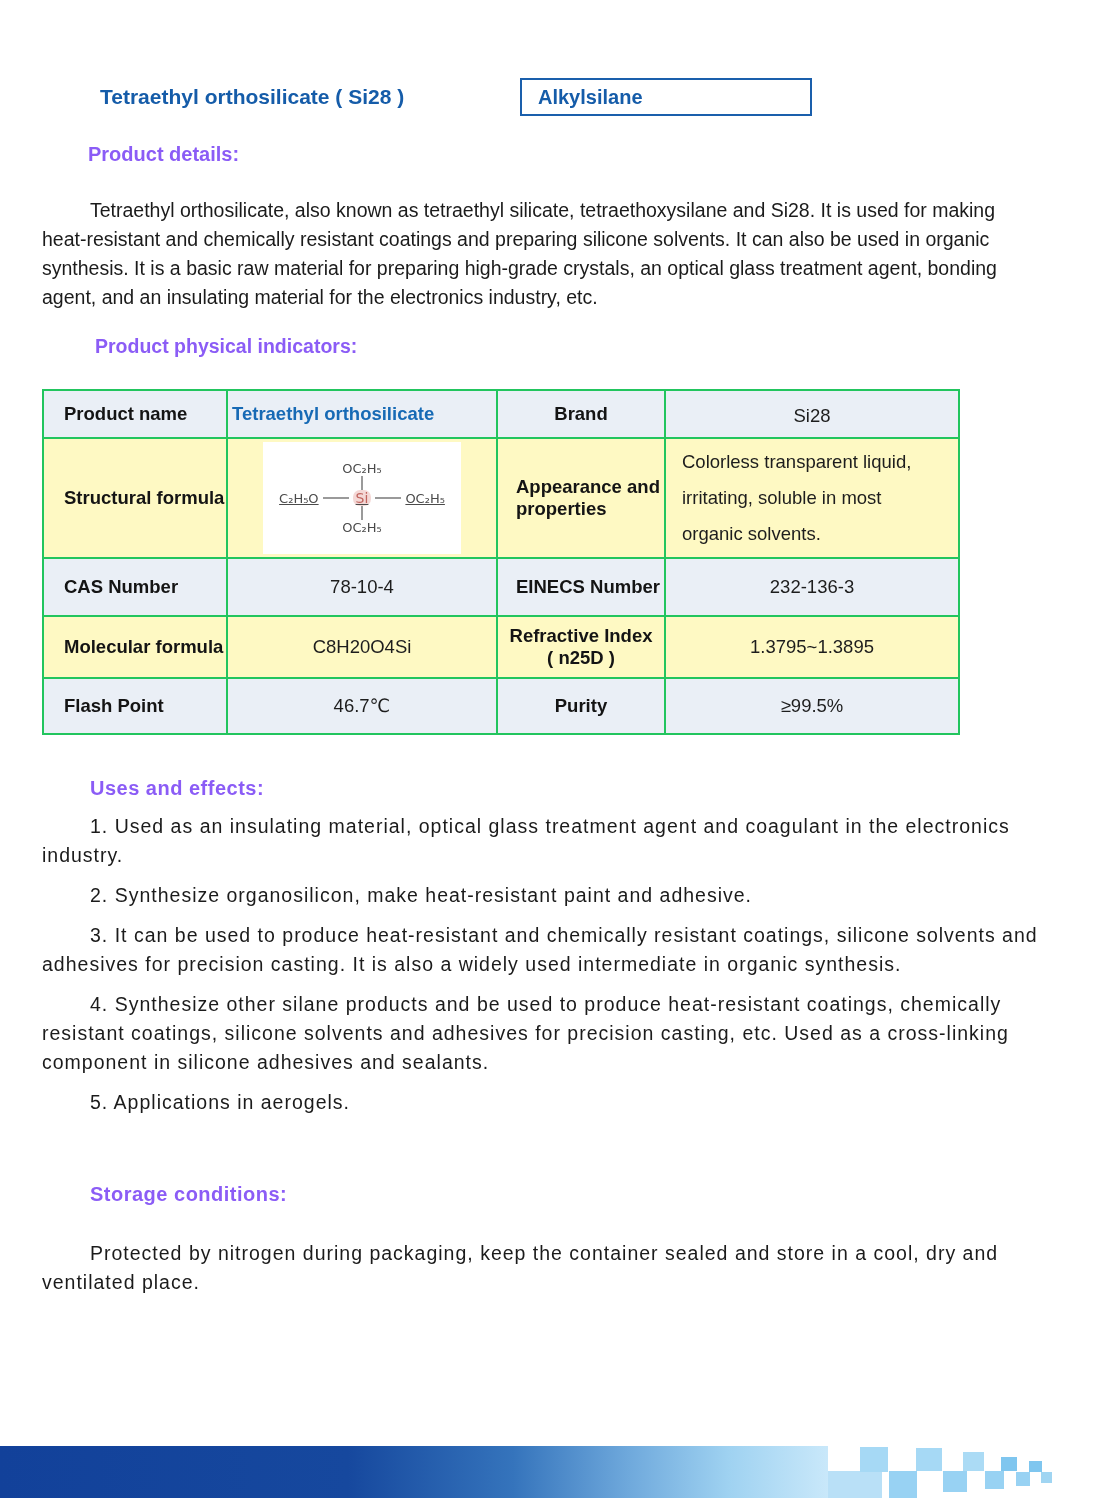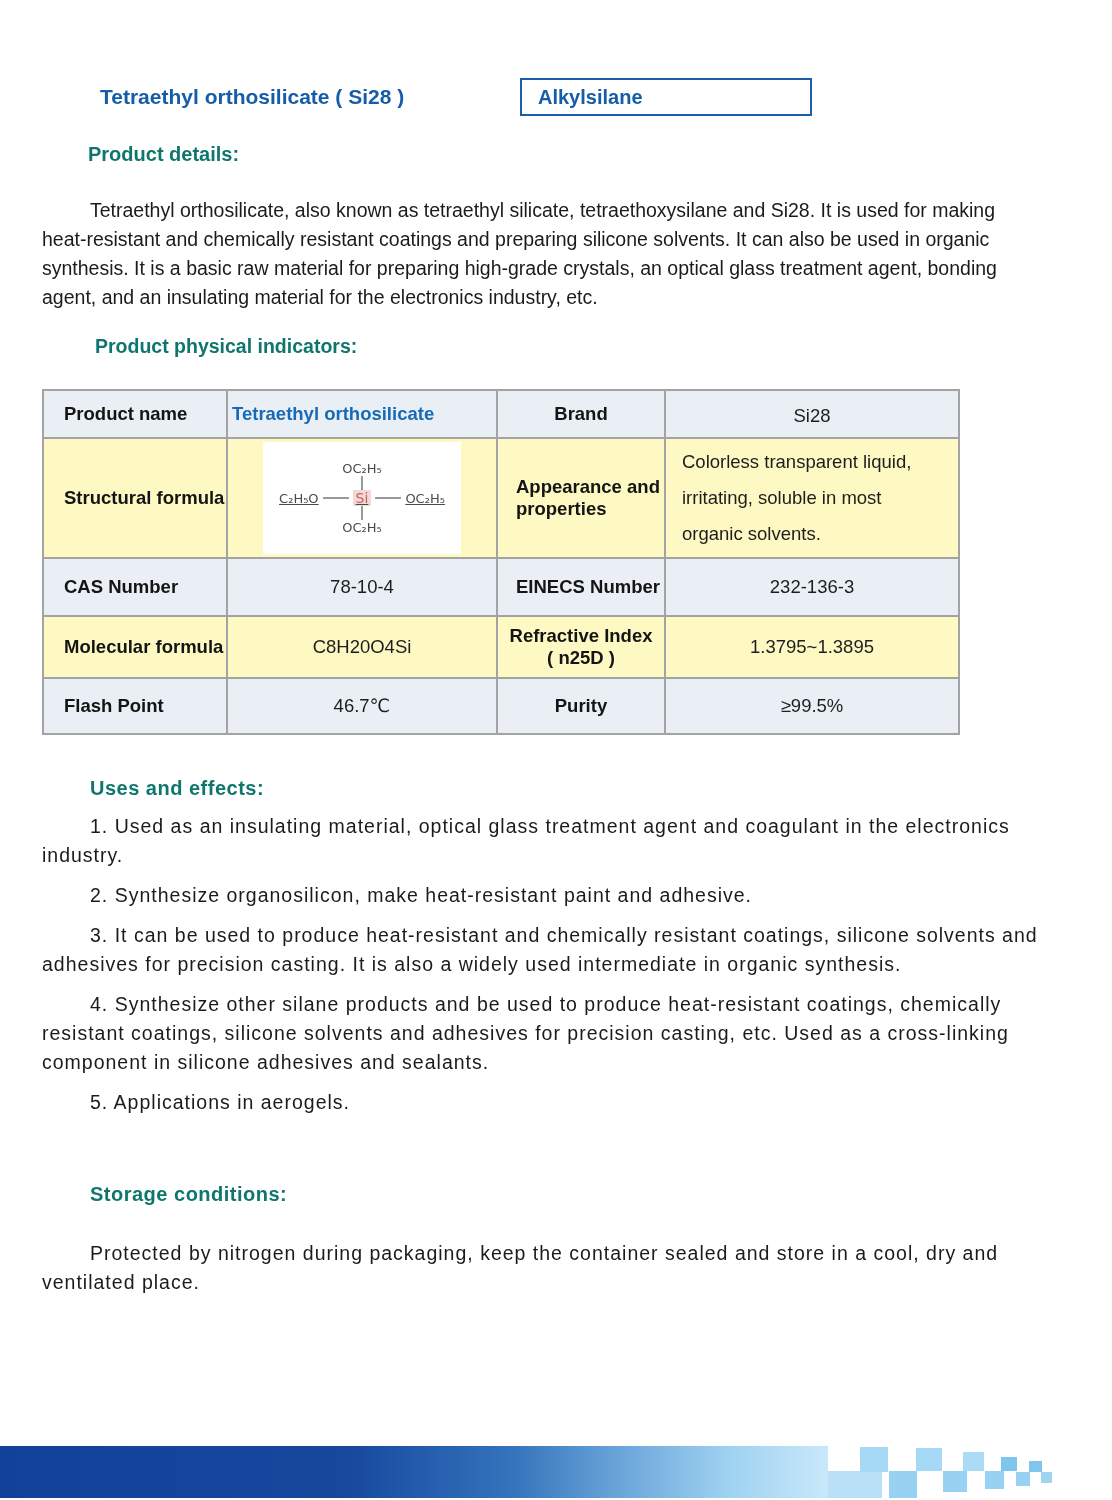--- a/index.html
+++ b/index.html
@@ -21,21 +21,21 @@
   .category-box {
     position: absolute; left: 520px; top: 78px;
     width: 272px; height: 34px;
     border: 2px solid #1A5FAC; background: #ffffff;
     display: flex; align-items: center; padding-left: 16px;
     font-size: 20px; font-weight: bold; color: #155CA9;
   }
 
   
   .sec-heading {
-    position: absolute; font-size: 20px; font-weight: bold; color: #0f766e;
+    position: absolute; font-size: 20px; font-weight: bold; color: #8b5cf6;
   }
   .h-details { left: 88px; top: 143px; }
   .h-indicators { left: 95px; top: 335px; font-size: 19.5px; }
   .h-uses { left: 90px; top: 777px; letter-spacing: 0.5px; }
   .h-storage { left: 90px; top: 1183px; letter-spacing: 0.5px; }
 
   
   .p-details {
     position: absolute; left: 42px; top: 176px; width: 968px;
     font-size: 19.5px; line-height: 29px; text-indent: 48px; color: #1b1b1b;
@@ -50,21 +50,21 @@
     font-size: 19.5px; line-height: 29px; letter-spacing: 1px;
     text-indent: 48px; color: #1b1b1b;
   }
 
   
   table.spec {
     position: absolute; left: 42px; top: 389px;
     border-collapse: collapse; table-layout: fixed;
   }
   table.spec td {
-    border: 2px solid #a3a3a3;
+    border: 2px solid #22c55e;
     font-size: 18.5px;
     vertical-align: middle;
     overflow: hidden;
   }
   tr.light td { background: #EAEFF6; }
   tr.dark td  { background: #fef9c3; }
   td.lbl { font-weight: bold; color: #141414; padding-left: 20px; }
   td.lbl3 { font-weight: bold; color: #141414; padding-left: 18px; line-height: 1.2; margin-left: 20px; }
   td.lblc { font-weight: bold; color: #141414; text-align: center; line-height: 1.2; }
   td.val { text-align: center; font-size: 18px; color: #1d1d1d; }
@@ -77,21 +77,21 @@
 
   
   .formula-box {
     width: 198px; height: 112px; background: #ffffff; margin: 0 auto;
     display: flex; flex-direction: column; align-items: center; justify-content: center;
     font-family: "DejaVu Sans", sans-serif; font-size: 13px; color: #4a4a4a;
   }
   .f-mid { display: flex; align-items: center; text-decoration: underline; }
   .vline { width: 2px; height: 14px; background: #9a9a9a; }
   .hline { width: 26px; height: 2px; background: #9a9a9a; margin: 0 4px; }
-  .si-atom { color: #C0645E; background: #F4D8D6; padding: 0 3px; font-size: 14px; }
+  .si-atom { color: #C0645E; background: #F4D8D6; padding: 0 3px; font-size: 14px; border-radius: 7px; }
 
   
   .footer-bar {
     position: absolute; left: 0; top: 1446px; width: 828px; height: 52px;
     background: linear-gradient(90deg, #12419A 0%, #16489E 42%, #3574BC 62%,
                 #6FA9DC 76%, #9FD2F1 88%, #C9E8FA 100%);
   }
   .footer-step {
     position: absolute; left: 828px; top: 1471px; width: 54px; height: 27px;
     background: #B9E0F7;

